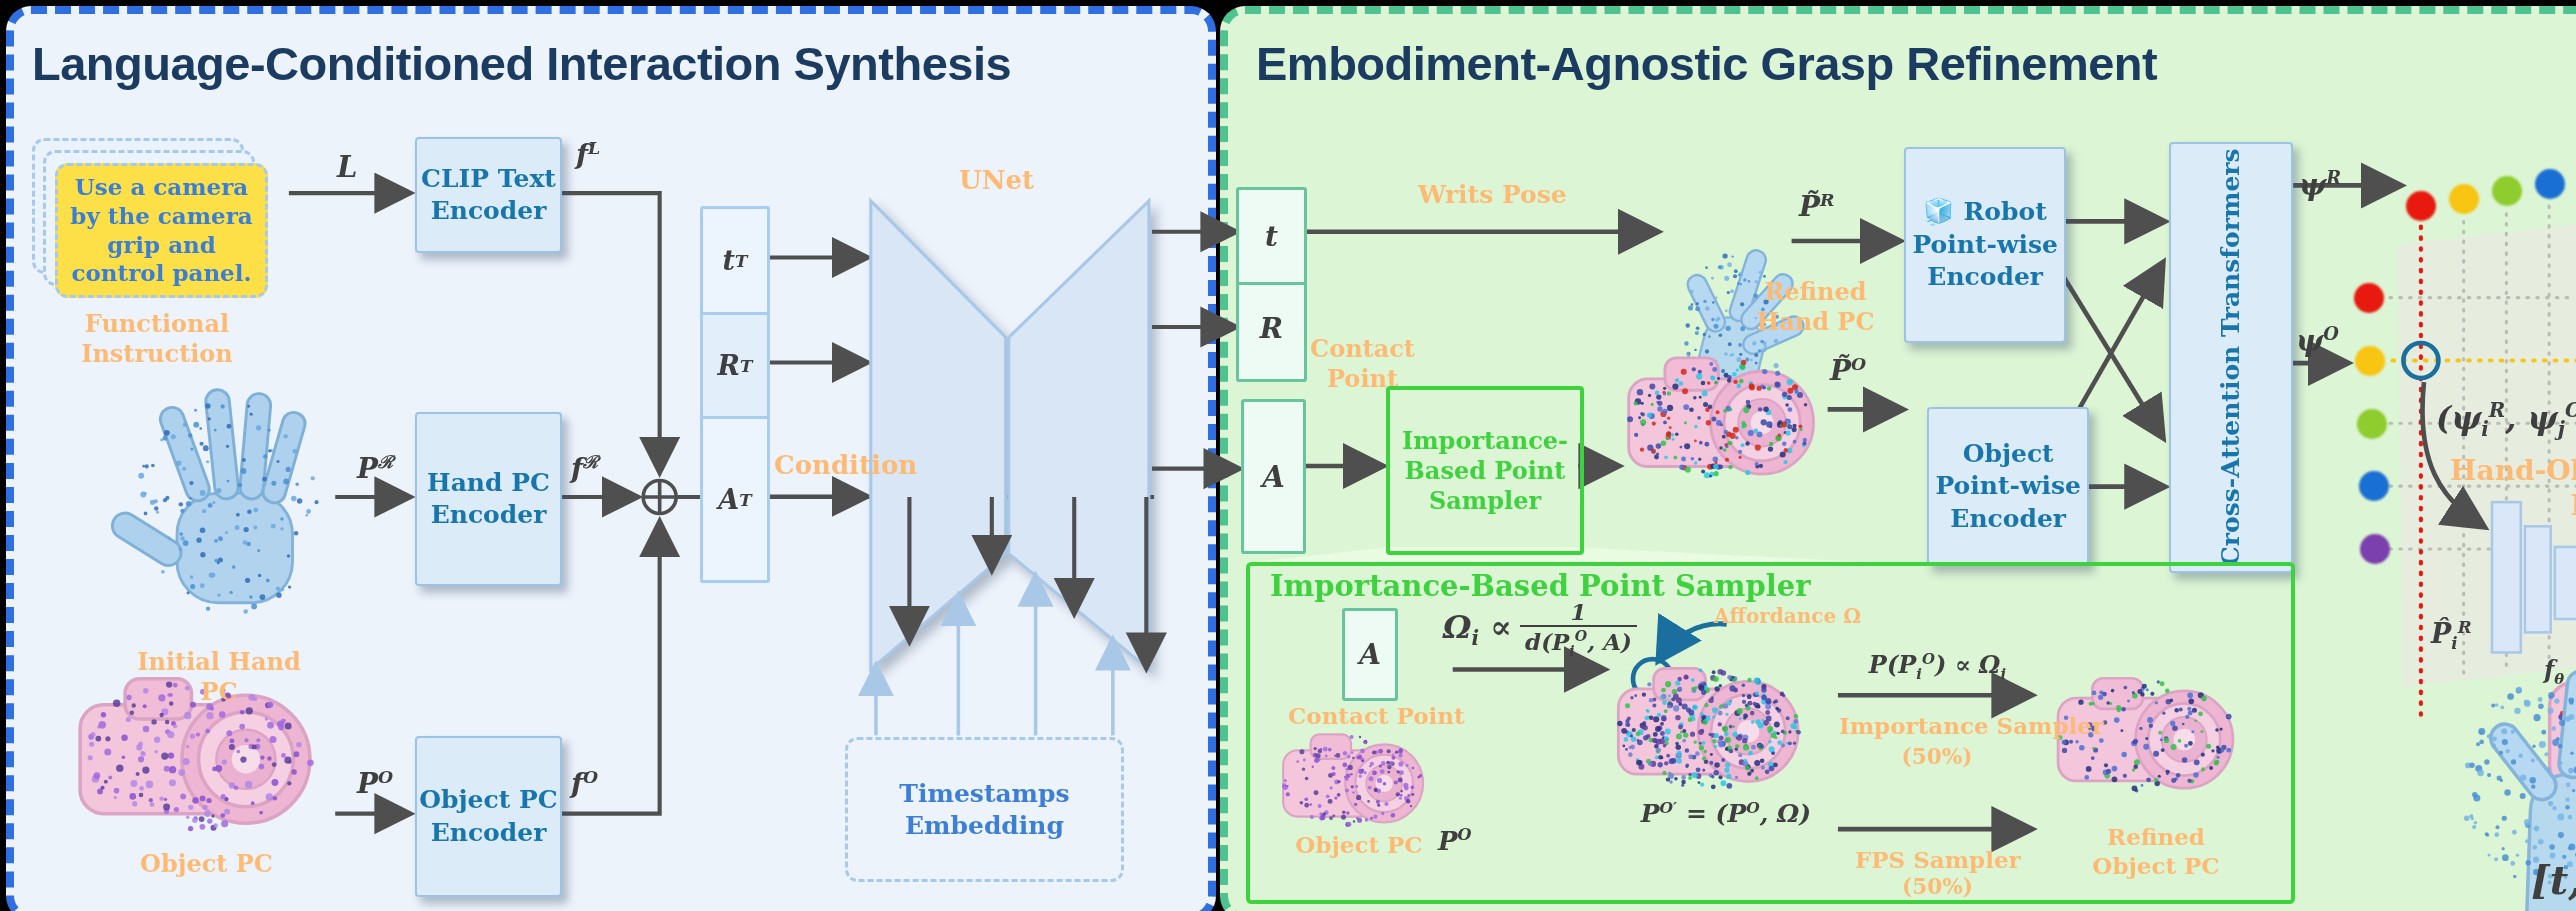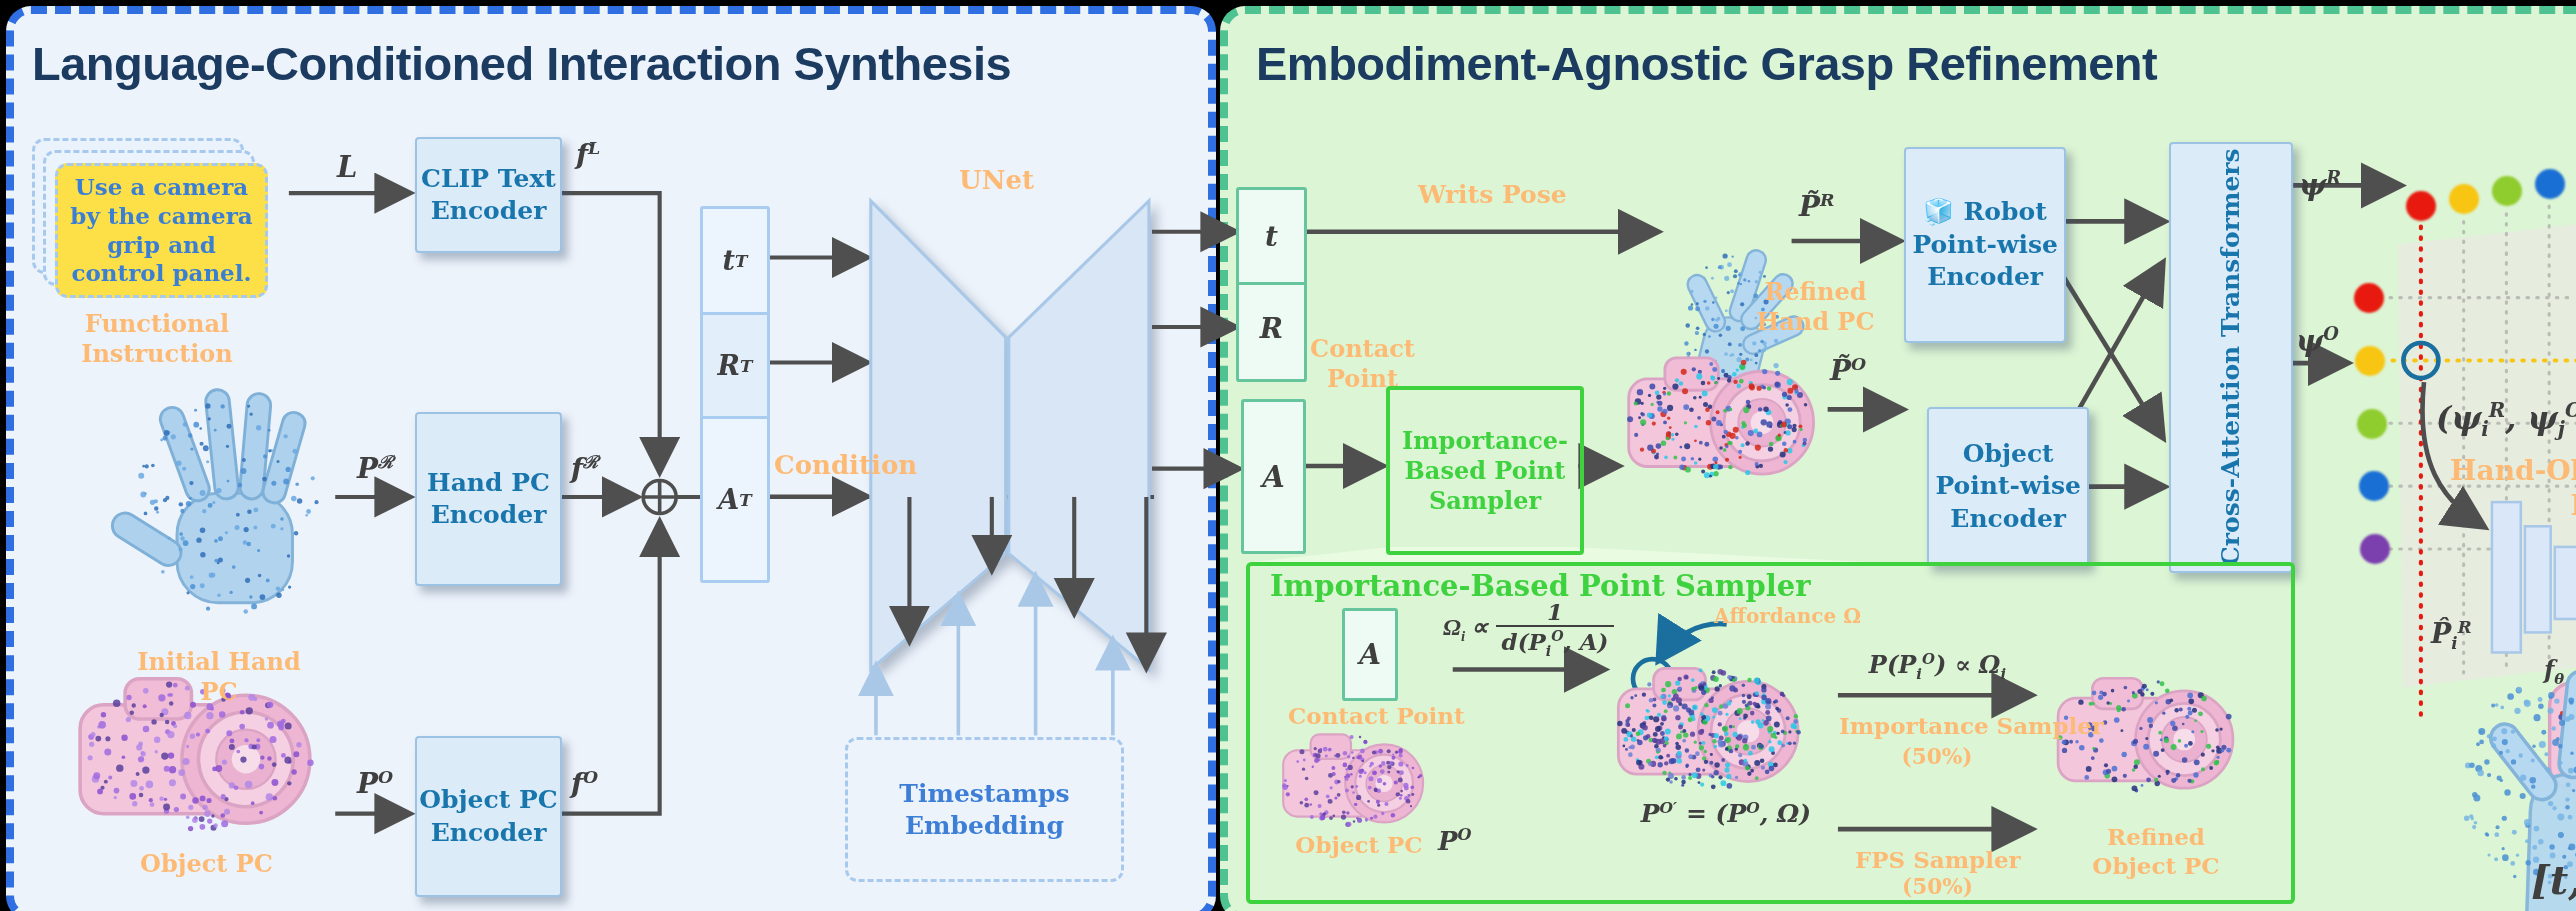--- a/index.html
+++ b/index.html
@@ -1809,21 +1809,21 @@
 
   <div class="abs" style="left:1246px;top:562px;width:1041px;height:334px;border:4.1px solid #3fd23f;border-radius:5.2px;"></div>
   <div class="abs lbl" style="left:1270px;top:568px;font-size:29px;color:#3fd23f;">Importance-Based Point Sampler</div>
 
   <div class="abs greenbox" style="left:1342px;top:608px;width:50px;height:87px;">
     <span class="math" style="font-size:28px;">A</span>
   </div>
   <div class="abs lbl center" style="left:1288px;top:702px;width:160px;font-size:23px;white-space:nowrap;">Contact Point</div>
 
   <div class="abs" style="left:1443px;top:598px;display:flex;align-items:center;gap:8.2px;">
-    <span class="math" style="font-size:24px;font-family:Liberation Serif, serif;">Ω<sub>i</sub> ∝</span>
+    <span class="math" style="font-size:32px;">Ω<sub>i</sub> ∝</span>
     <span style="display:inline-flex;flex-direction:column;align-items:center;">
       <span class="math" style="font-size:23px;">1</span>
       <span class="math" style="font-size:23px;border-top:2.6px solid #3f3f3f;padding:1px 5.2px;">d(P<sub>i</sub><sup>O</sup>, A)</span>
     </span>
   </div>
 
   <div class="abs lbl" style="left:1714px;top:604px;font-size:20px;white-space:nowrap;">Affordance Ω</div>
   <div class="abs lbl center" style="left:1292px;top:831px;width:134px;font-size:23px;white-space:nowrap;">Object PC</div>
   <div class="abs math" style="left:1438px;top:825px;font-size:26px;">P<sup>O</sup></div>
   <div class="abs math center" style="left:1623px;top:798px;width:206px;font-size:25px;">P<sup>O′</sup> = (P<sup>O</sup>, Ω)</div>

